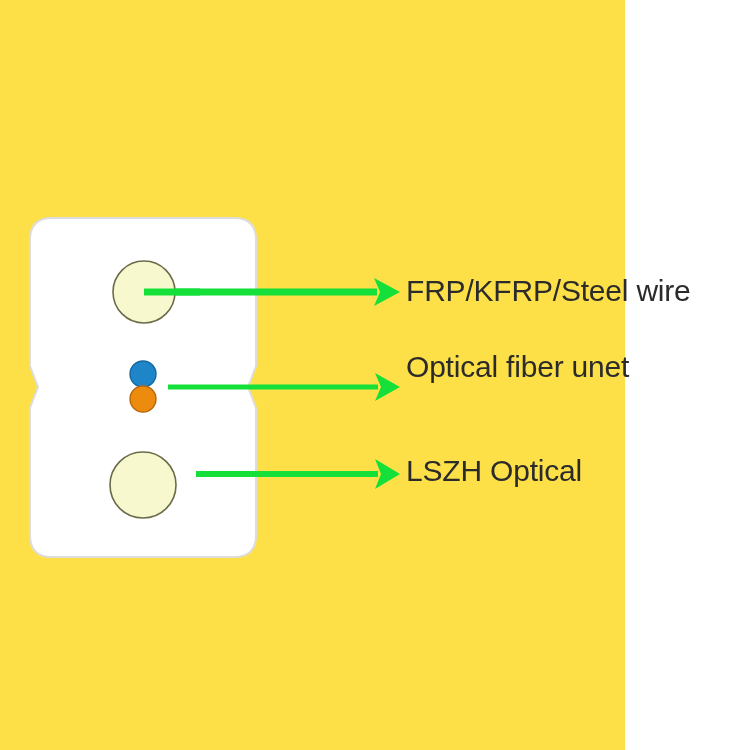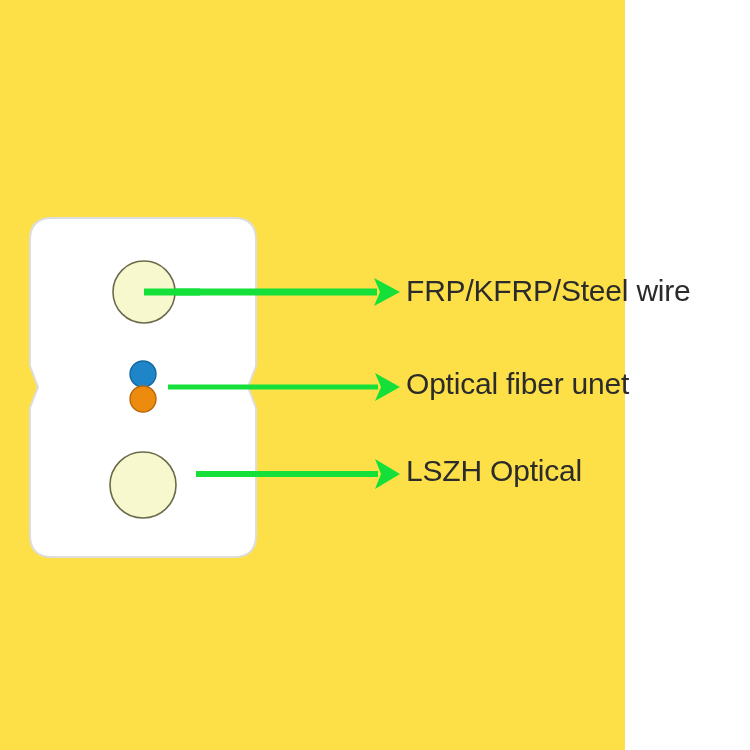--- a/index.html
+++ b/index.html
@@ -32,21 +32,21 @@
     position: absolute;
     font-family: "Liberation Sans", "DejaVu Sans", sans-serif;
     font-size: 30px;
     font-weight: 400;
     color: #2b2b2b;
     letter-spacing: -0.2px;
     white-space: nowrap;
     line-height: 1;
   }
   #label-frp   { left: 406px; top: 276px; }
-  #label-fiber { left: 406px; top: 369px; }
+  #label-fiber { left: 406px; top: 352px; }
   #label-lszh  { left: 406px; top: 456px; }
 </style>
 </head>
 <body>
 
 <div id="diagram-root">
 
   <svg id="diagram-svg" viewBox="0 0 750 750" xmlns="http://www.w3.org/2000/svg">
 
     <path id="cable-body-path" d="M 52,218

